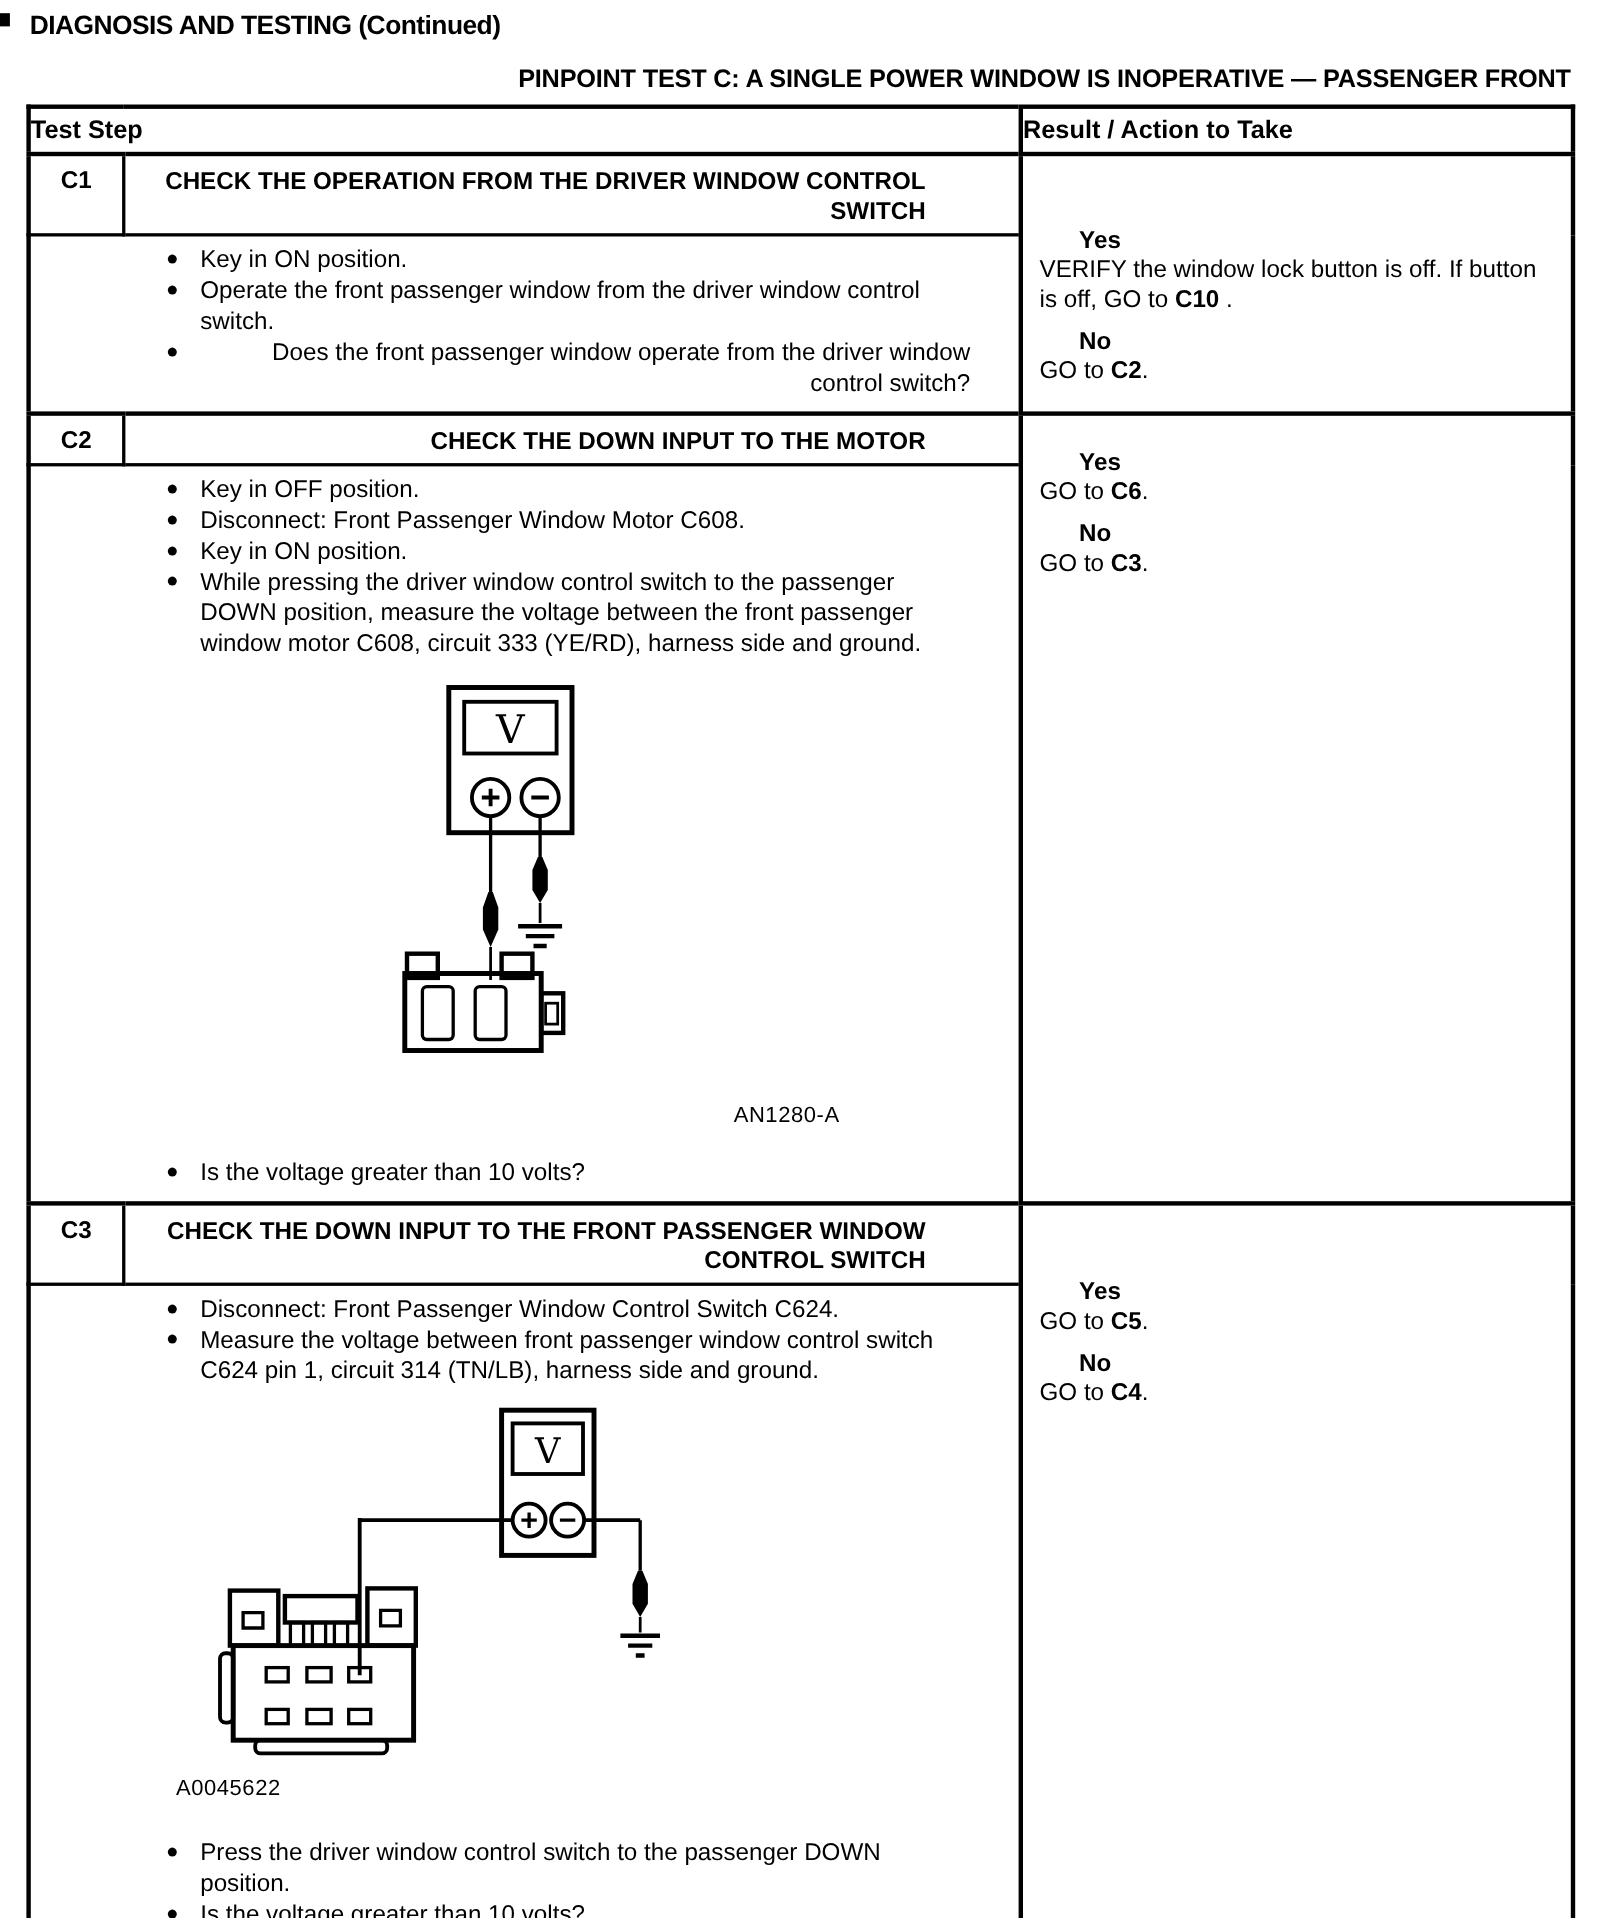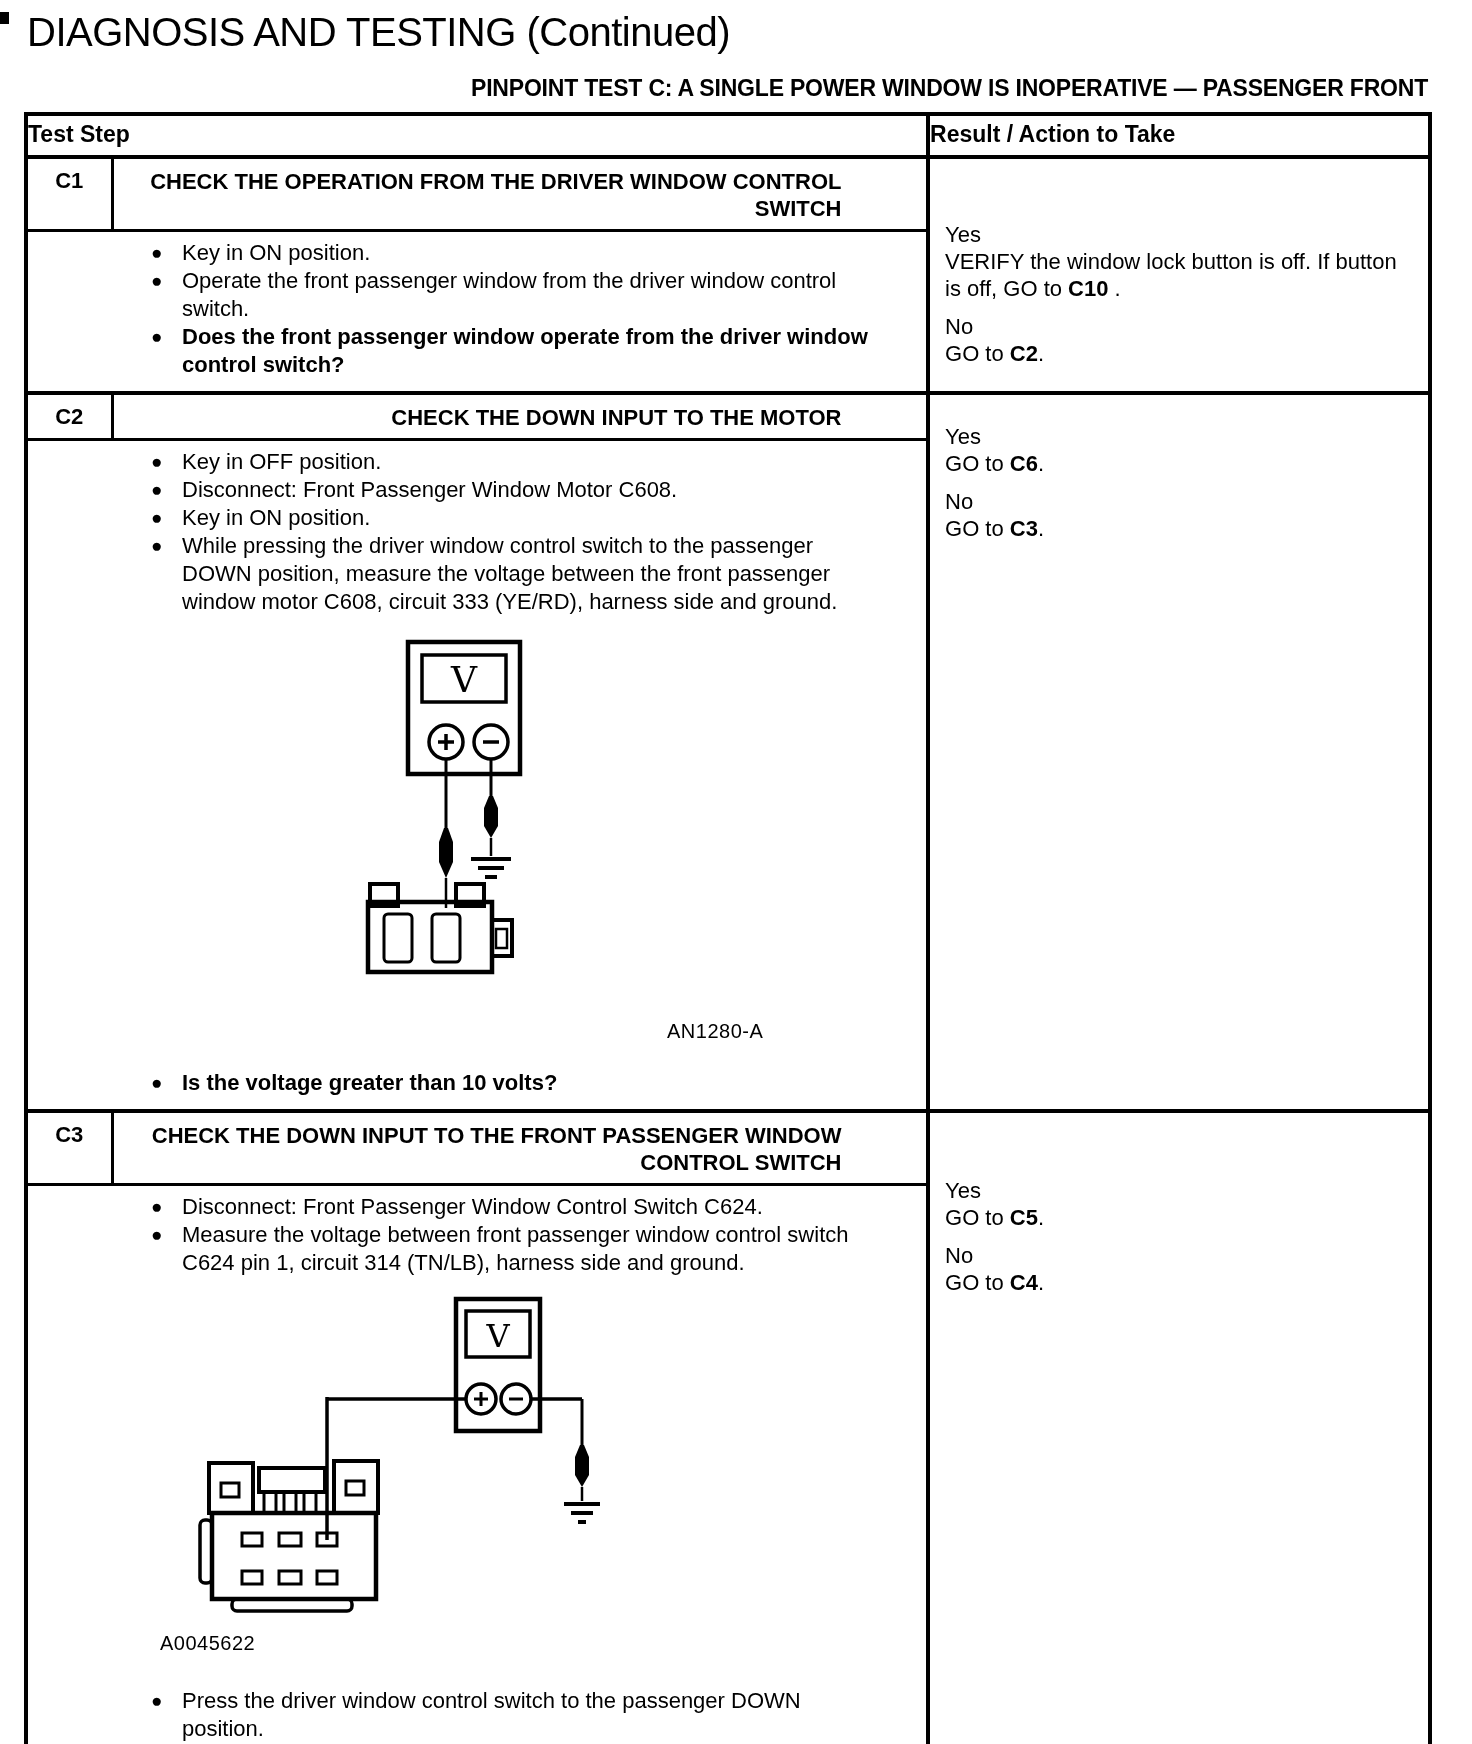--- a/index.html
+++ b/index.html
@@ -4,21 +4,21 @@
 <style>
   * { margin: 0; padding: 0; box-sizing: border-box; }
   html, body { background: #ffffff; }
   body {
     width: 1472px; height: 1744px; overflow: hidden; position: relative;
     font-family: "Liberation Sans", sans-serif; color: #000;
     -webkit-font-smoothing: antialiased;
   }
   .artifact { position: absolute; left: 0; top: 12px; width: 9px; height: 12px; background: #000; }
   h1.page-title {
-    margin: 10px 0 0 27px; font-size: 40px; font-weight: normal; letter-spacing: -0.5px;
+    margin: 10px 0 0 27px; font-size: 24px; font-weight: bold; letter-spacing: -0.5px;
   }
   h2.subtitle {
     width: 1404px; margin: 20px 0 10px 24px; text-align: right;
     font-size: 23px; font-weight: bold; letter-spacing: -0.2px; white-space: pre-wrap;
   }
   table.pinpoint {
     width: 1404px; margin-left: 24px; border-collapse: collapse;
     border: 4px solid #000; table-layout: fixed;
   }
   td { vertical-align: top; font-size: 22px; }
@@ -31,28 +31,28 @@
   td.stepid {
     border-right: 3px solid #000; border-bottom: 3px solid #000;
     text-align: center; font-weight: bold; padding-top: 9px;
   }
   td.steptitle { border-bottom: 3px solid #000; font-weight: bold; padding: 9px 12px 7px 28px; text-align: right; }
   td.steptitle .tmax { max-width: 700px; line-height: 27px; }
   td.result { border-left: 4px solid #000; padding: 0 14px 10px 15px; line-height: 27px; }
   .resbody.rb1 { margin-top: 62px; }
   .resbody.rb2 { margin-top: 28px; }
   .resbody.rb3 { margin-top: 64px; }
-  .reslabel { font-weight: normal; }
+  .reslabel { font-weight: bold; margin-left: 36px; }
   .resgap { margin-top: 11px; }
   .b { font-weight: bold; }
   td.stepbody { padding: 7px 12px 12px 118px; }
   .bullet { display: flex; line-height: 28px; }
   .bullet .dot { width: 36px; flex: 0 0 36px; padding-left: 5px; font-size: 19px; }
   .bullet .btext { max-width: 700px; }
-  .bullet.boldb .btext { font-weight: bold; }
+  .bullet.boldb .btext { font-weight: normal; text-align: right; }
   .fig1 { margin: 22px 0 0 210px; }
   .figlabel { font-size: 20px; letter-spacing: 0.5px; }
   .figlabel1 { margin: 28px 0 0 521px; }
   .fig2 { margin: 16px 0 0 30px; }
   .figlabel2 { margin: 3px 0 0 14px; }
   .postb1 { margin-top: 26px; }
   .postb2 { margin-top: 32px; }
   svg .ln { stroke: #000; fill: none; }
   svg text { font-family: "DejaVu Serif", serif; }
 </style>

